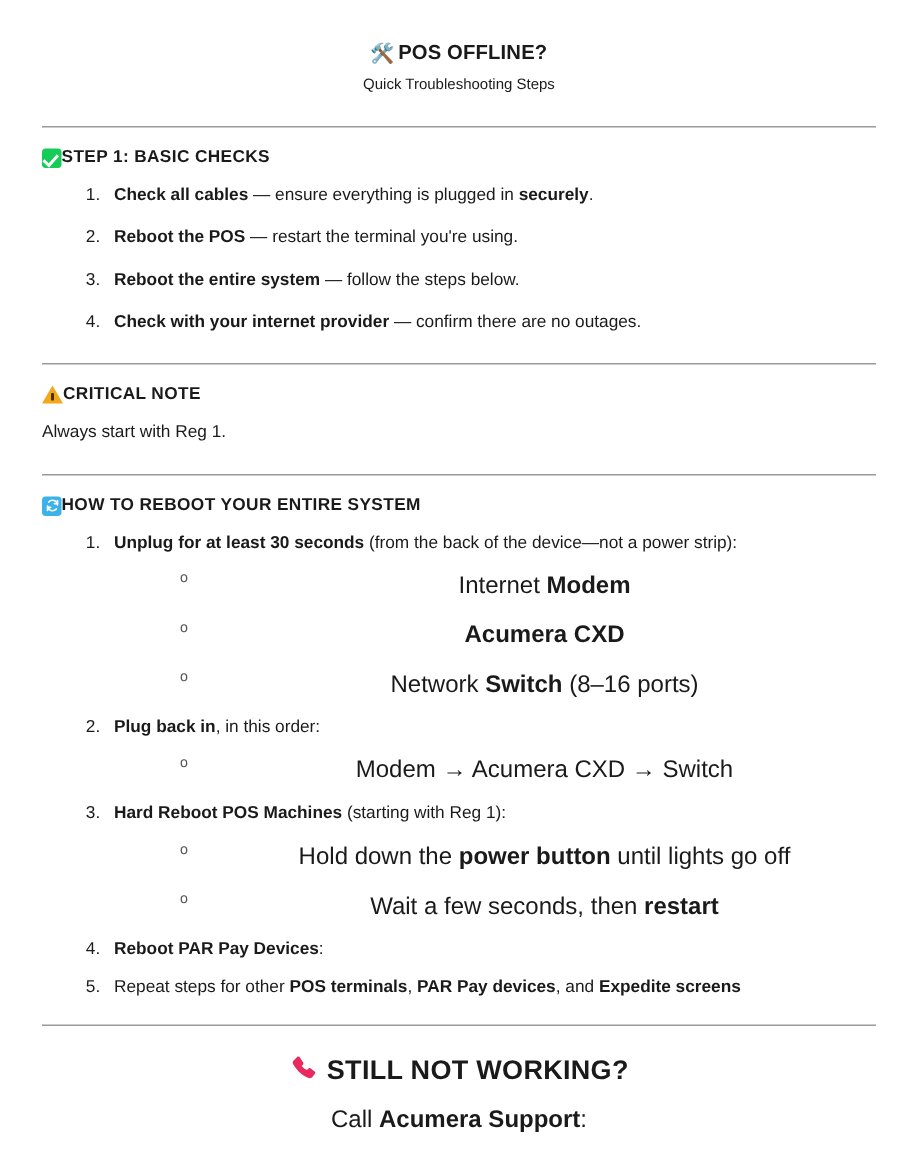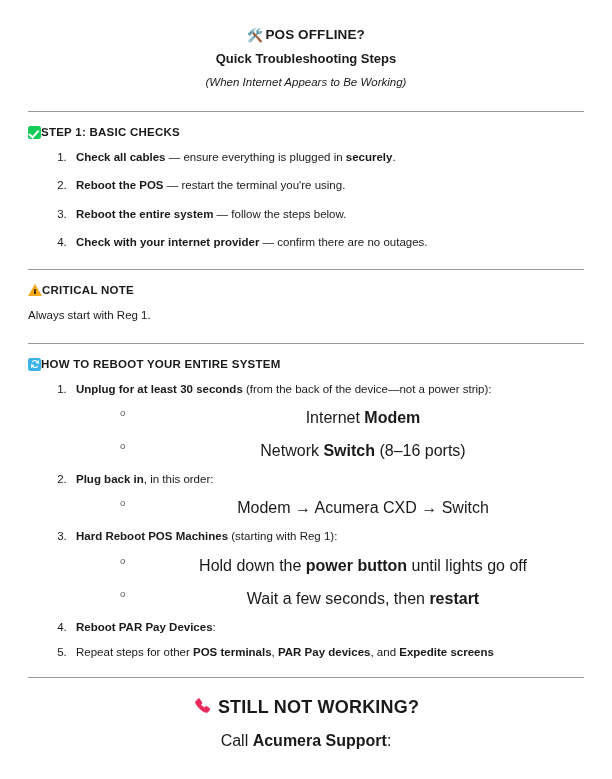--- a/index.html
+++ b/index.html
@@ -34,22 +34,22 @@
     letter-spacing: 0.1px;
     line-height: 1.35;
     white-space: nowrap;
   }
   .title-line .emoji {
     font-size: 13px;
     vertical-align: -1px;
     margin-right: 2px;
   }
   .subtitle-line {
-    font-size: 13px;
-    font-weight: bold;
+    font-size: 10px;
+    font-weight: normal;
     line-height: 1.45;
     margin-top: 5px;
   }
   .italic-line {
     font-size: 11.5px;
     font-style: italic;
     font-weight: normal;
     line-height: 1.45;
     margin-top: 6px;
     color: #1a1a1a;
@@ -201,21 +201,20 @@
 </head>
 <body>
 
 <div class="page">
 
   <div class="doc-header">
     <div class="title-line">
       <span class="emoji">🛠️</span><span>POS OFFLINE?</span>
     </div>
     <div class="subtitle-line">Quick Troubleshooting Steps</div>
-    <div class="italic-line">(When Internet Appears to Be Working)</div>
   </div>
 
   <hr class="divider d1">
 
   <div class="section-head">
     <span class="ico ico-check"></span>
     <span class="label">STEP 1: BASIC CHECKS</span>
   </div>
 
   <ol class="steps">
@@ -256,20 +255,21 @@
     </span>
     <span class="label">HOW TO REBOOT YOUR ENTIRE SYSTEM</span>
   </div>
 
   <ol class="steps reboot">
 
     <li>
       <b>Unplug for at least 30 seconds</b><span> (from the back of the device—not a power strip):</span>
       <ul class="subs">
         <li><span>Internet </span><b>Modem</b><span></span></li>
+        <li><span></span><b>Acumera CXD</b><span></span></li>
         <li><span>Network </span><b>Switch</b><span> (8–16 ports)</span></li>
       </ul>
     </li>
 
     <li>
       <b>Plug back in</b><span>, in this order:</span>
       <ul class="subs">
         <li><span>Modem → Acumera CXD → Switch</span></li>
       </ul>
     </li>

